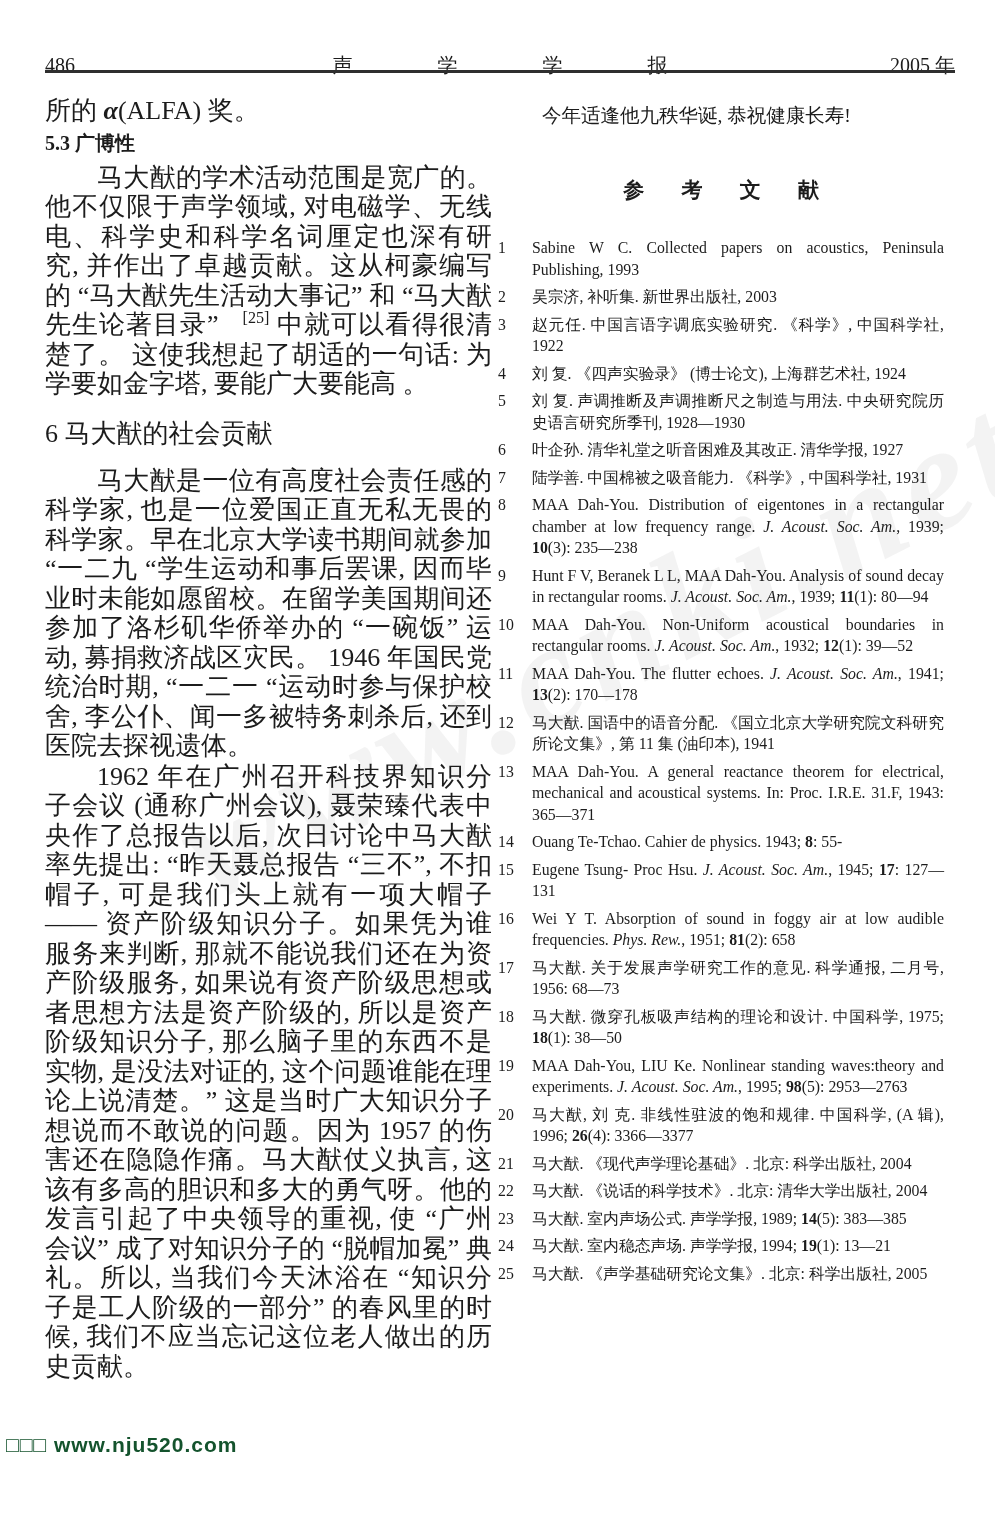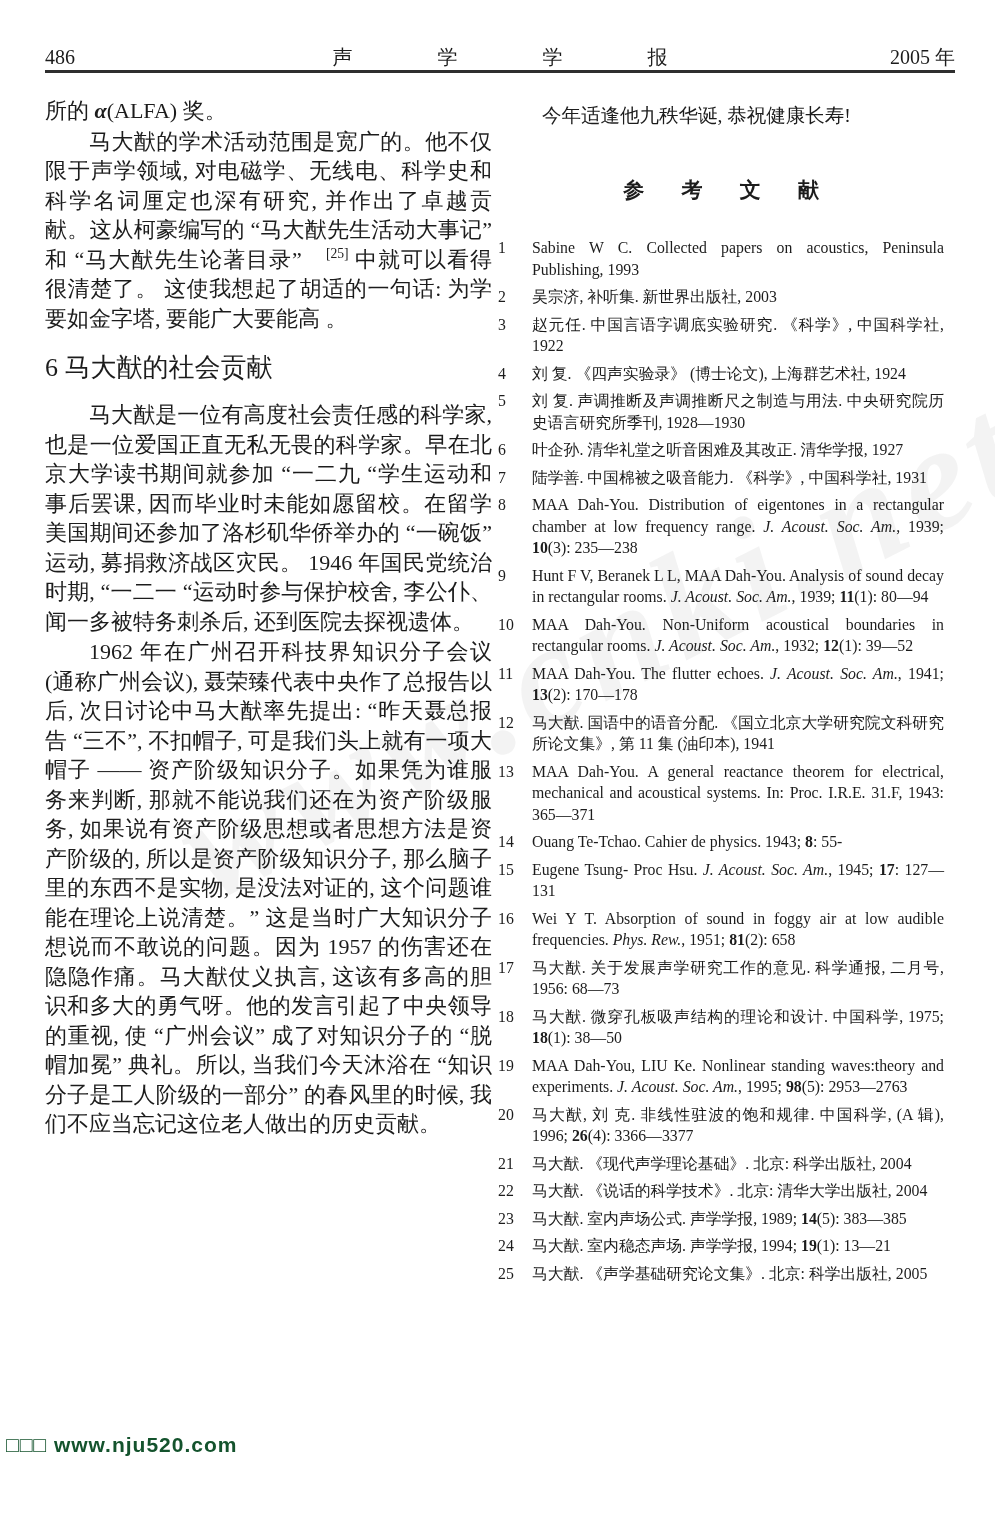--- a/index.html
+++ b/index.html
@@ -7,21 +7,21 @@
     position:relative;
     width:995px;height:1513px;
     margin:0 auto;
     background:#ffffff;
     font-family:"Liberation Serif","DejaVu Serif",serif;
     color:#1c1c1c;
     overflow:hidden;
   }
   
   .hdr{
-    position:absolute;left:45px;right:40px;top:44px;
+    position:absolute;left:45px;right:40px;top:52px;
     display:flex;align-items:baseline;
     font-size:20px;
   }
   .hdr .pn{width:140px;}
   .hdr .jt{flex:1;text-align:center;}
   .hdr .jt span{letter-spacing:40px;margin-right:-40px;}
   .hdr .yr{width:140px;text-align:right;}
   .rule{
     position:absolute;left:45px;right:40px;top:70px;
     height:3px;background:#2f2f2f;
@@ -29,21 +29,21 @@
   
   .col-left{
     position:absolute;left:45px;top:96px;width:447px;
   }
   .col-right{
     position:absolute;left:498px;top:96px;width:446px;
   }
   
   .blk{margin:0;}
   .blk.p{
-    font-size:22px;line-height:29.5px;
+    font-size:26px;line-height:29.5px;
     text-align:justify;text-justify:inter-ideograph;
     margin-bottom:1px;
   }
   .blk.p.ind{text-indent:2em;}
   .blk.h3{
     font-size:20px;font-weight:bold;
     margin:4px 0 6px;
   }
   .blk.h2{
     font-size:26px;
@@ -101,20 +101,21 @@
     <div class="pn">486</div>
     <div class="jt">
       <span>声 学 学 报</span>
     </div>
     <div class="yr">2005 年</div>
   </div>
   <div class="rule"></div>
 
   <div class="col-left">
       <div class="blk p"><span>所的 </span><span class="i b">α</span><span>(ALFA) 奖。</span></div>
+      <div class="blk h3"><span>5.3  广博性</span></div>
       <div class="blk p ind"><span>马大猷的学术活动范围是宽广的。他不仅限于声学领域, 对电磁学、无线电、科学史和科学名词厘定也深有研究, 并作出了卓越贡献。这从柯豪编写的 “马大猷先生活动大事记” 和 “马大猷先生论著目录”</span><sup>[25]</sup><span> 中就可以看得很清楚了。 这使我想起了胡适的一句话:  为学要如金字塔, 要能广大要能高 。</span></div>
       <div class="blk h2"><span>6    马大猷的社会贡献</span></div>
       <div class="blk p ind"><span>马大猷是一位有高度社会责任感的科学家, 也是一位爱国正直无私无畏的科学家。早在北京大学读书期间就参加 “一二九 “学生运动和事后罢课, 因而毕业时未能如愿留校。在留学美国期间还参加了洛杉矶华侨举办的 “一碗饭” 运动, 募捐救济战区灾民。 1946 年国民党统治时期, “一二一 “运动时参与保护校舍, 李公仆、闻一多被特务刺杀后, 还到医院去探视遗体。</span></div>
       <div class="blk p ind"><span>1962 年在广州召开科技界知识分子会议 (通称广州会议), 聂荣臻代表中央作了总报告以后, 次日讨论中马大猷率先提出:  “昨天聂总报告 “三不”, 不扣帽子, 可是我们头上就有一项大帽子 —— 资产阶级知识分子。如果凭为谁服务来判断, 那就不能说我们还在为资产阶级服务, 如果说有资产阶级思想或者思想方法是资产阶级的, 所以是资产阶级知识分子, 那么脑子里的东西不是实物, 是没法对证的, 这个问题谁能在理论上说清楚。” 这是当时广大知识分子想说而不敢说的问题。因为 1957 的伤害还在隐隐作痛。马大猷仗义执言, 这该有多高的胆识和多大的勇气呀。他的发言引起了中央领导的重视, 使 “广州会议” 成了对知识分子的 “脱帽加冕” 典礼。所以, 当我们今天沐浴在 “知识分子是工人阶级的一部分” 的春风里的时候, 我们不应当忘记这位老人做出的历史贡献。</span></div>
     </div>
 
   <div class="col-right">
     <p class="dedication">今年适逢他九秩华诞, 恭祝健康长寿!</p>
     <div class="refs-heading">
       <span>参 考 文 献</span>

